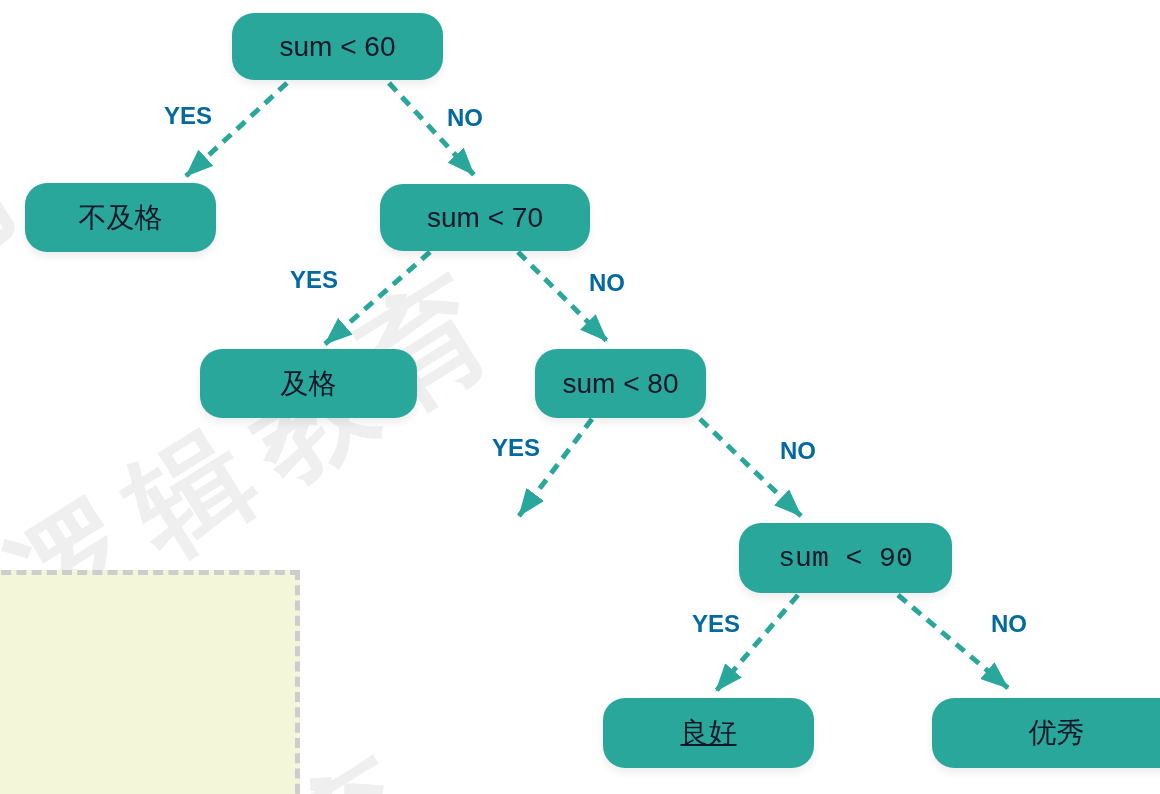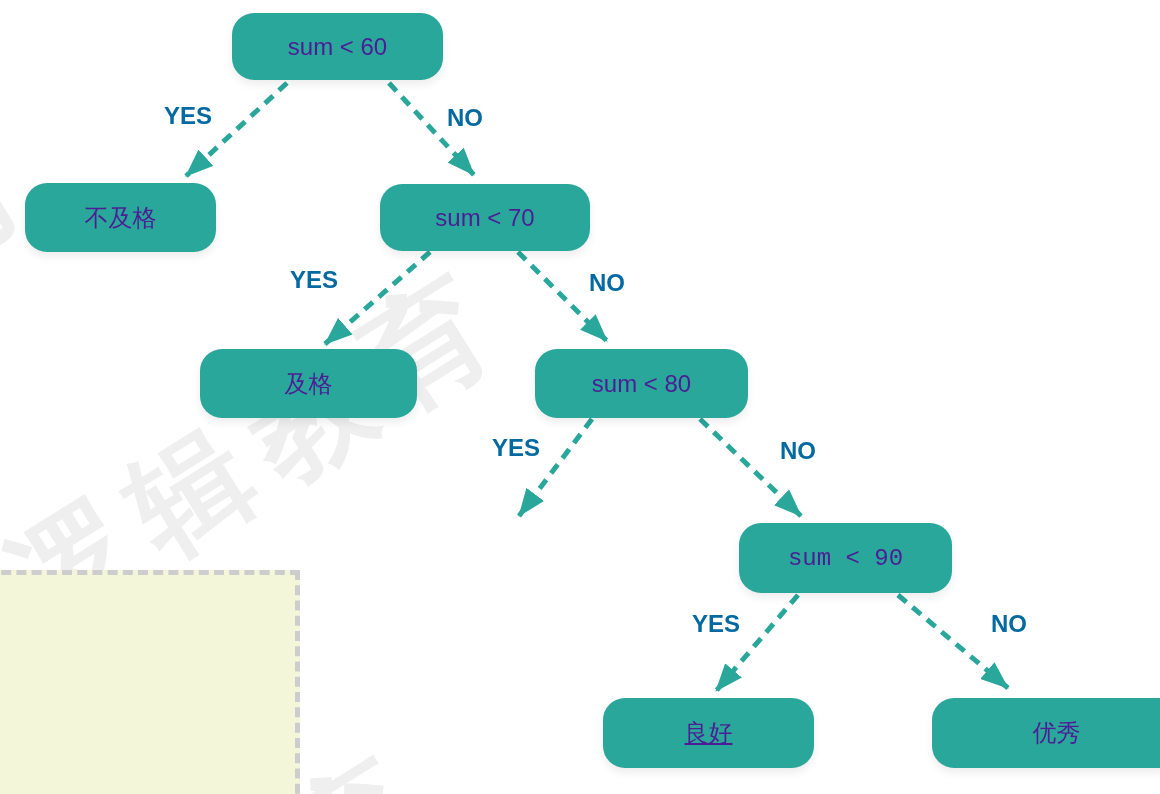--- a/index.html
+++ b/index.html
@@ -69,22 +69,22 @@
     stroke-width: 5;
     stroke-dasharray: 11 8;
     fill: none;
   }
 
   
   .node {
     position: absolute;
     background: #2aa79b;
     border-radius: 22px;
-    color: #4c1d95;
-    font-size: 24px;
+    color: #0f172a;
+    font-size: 28px;
     display: flex;
     align-items: center;
     justify-content: center;
     z-index: 3;
     box-shadow: 0 5px 9px rgba(0,0,0,0.07);
   }
 
   
   .edge-label {
     position: absolute;
@@ -147,23 +147,23 @@
     <line class="edge" x1="430" y1="252" x2="325" y2="344" marker-end="url(#ah)"></line>
     <line class="edge" x1="518" y1="252" x2="607" y2="341" marker-end="url(#ah)"></line>
     <line class="edge" x1="592" y1="419" x2="519" y2="516" marker-end="url(#ah)"></line>
     <line class="edge" x1="700" y1="419" x2="801" y2="516" marker-end="url(#ah)"></line>
     <line class="edge" x1="798" y1="595" x2="716" y2="691" marker-end="url(#ah)"></line>
     <line class="edge" x1="898" y1="595" x2="1008" y2="688" marker-end="url(#ah)"></line>
   </svg>
 
   <div class="node" style="left:232px; top:13px;  width:211px; height:67px;">sum &lt; 60</div>
   <div class="node" style="left:25px;  top:183px; width:191px; height:69px;">不及格</div>
-  <div class="node" style="left:380px; top:184px; width:210px; height:67px;">sum &lt; 70</div>
+  <div class="node" style="left:380px; top:184px; width:210px; height:67px;border-radius:23px;">sum &lt; 70</div>
   <div class="node" style="left:200px; top:349px; width:217px; height:69px;">及格</div>
-  <div class="node" style="left:535px; top:349px; width:213px; height:69px;">sum &lt; 80</div>
+  <div class="node" style="left:535px; top:349px; width:171px; height:69px;">sum &lt; 80</div>
   <div class="node" style="left:739px; top:523px; width:213px; height:70px;font-family:Liberation Mono, monospace;">sum &lt; 90</div>
   <div class="node" style="left:603px; top:698px; width:211px; height:70px;text-decoration:underline;">良好</div>
   <div class="node" style="left:932px; top:698px; width:249px; height:70px;">优秀</div>
 
   <div class="edge-label" style="left:164px; top:104px;">YES</div>
   <div class="edge-label" style="left:447px; top:106px;">NO</div>
   <div class="edge-label" style="left:290px; top:268px;">YES</div>
   <div class="edge-label" style="left:589px; top:271px;">NO</div>
   <div class="edge-label" style="left:492px; top:436px;">YES</div>
   <div class="edge-label" style="left:780px; top:439px;">NO</div>

